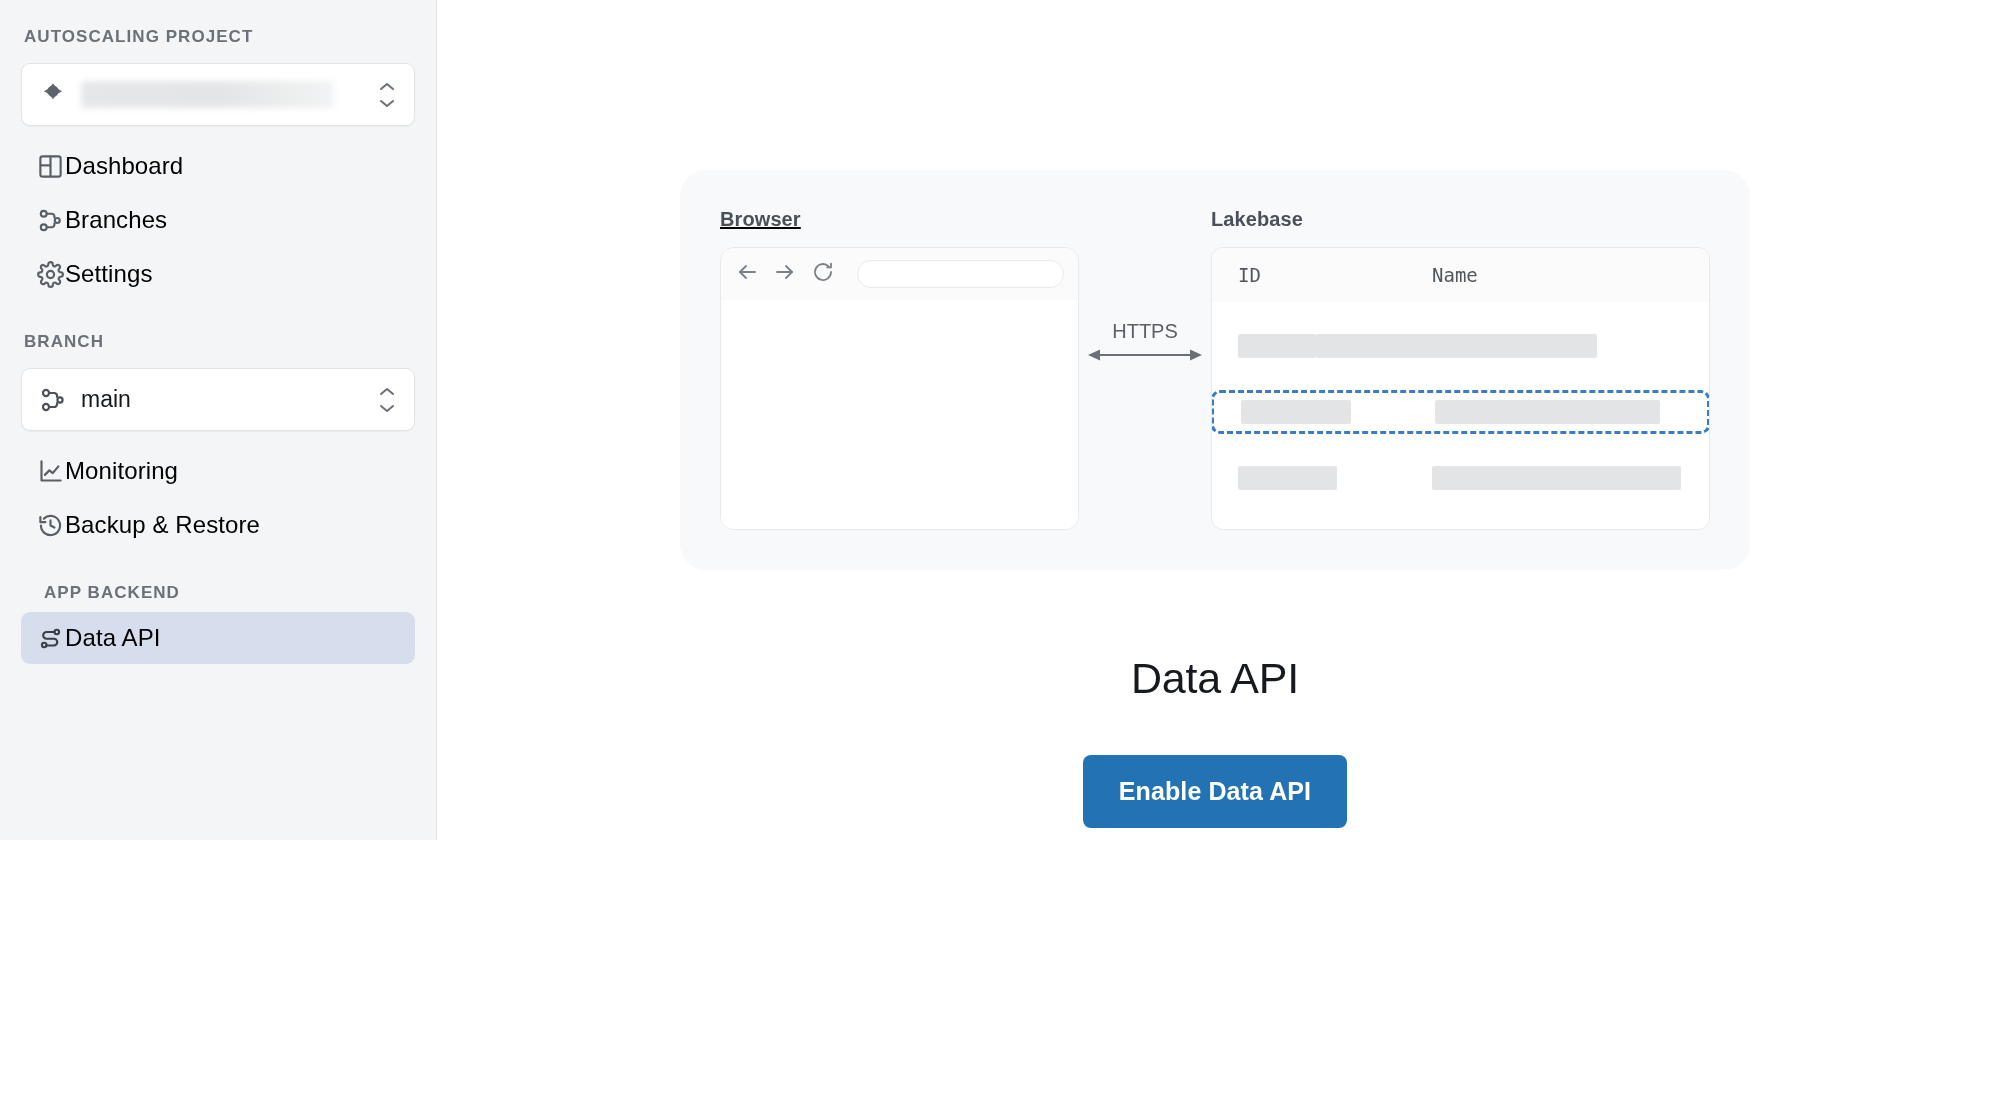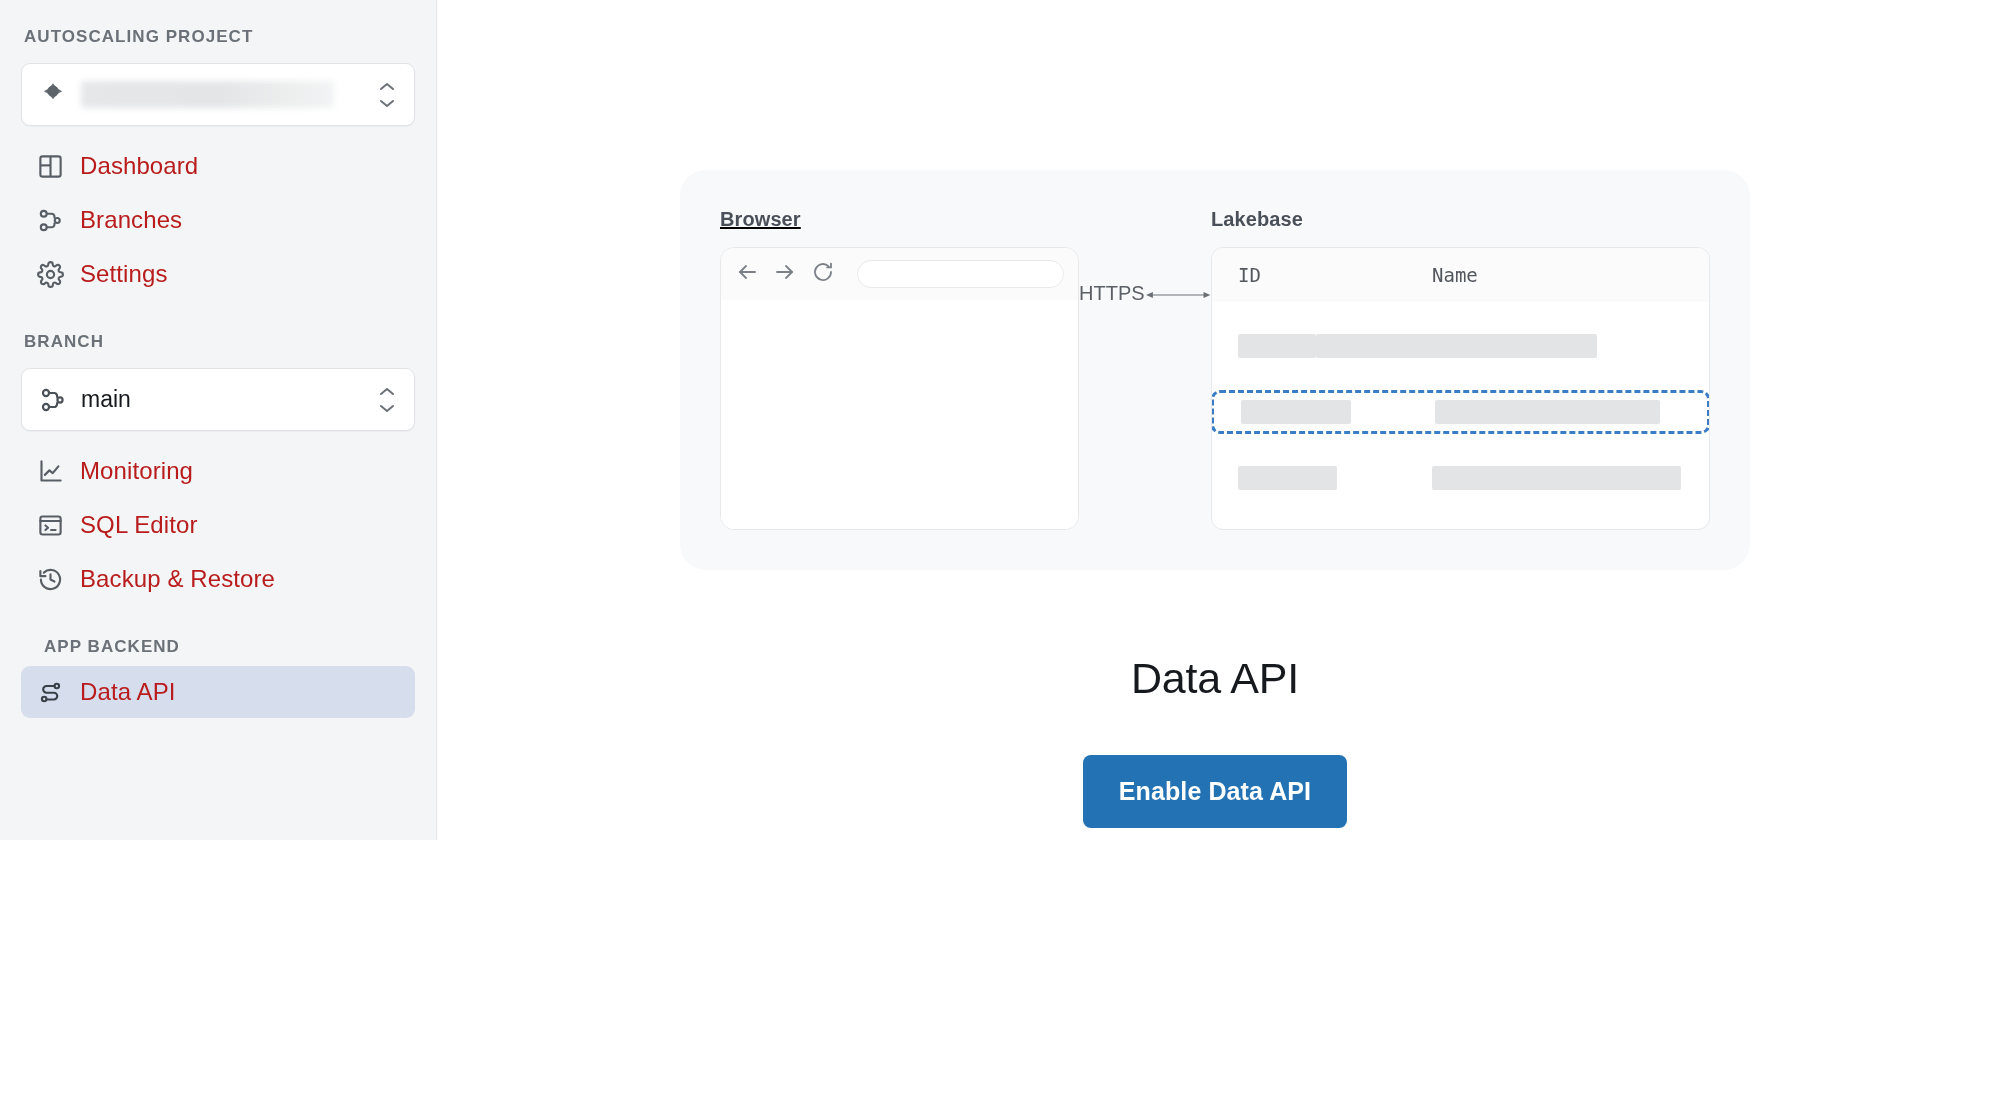--- a/index.html
+++ b/index.html
@@ -67,23 +67,23 @@
   .nav-item {
     height: 52px;
     display: flex;
     align-items: center;
     padding: 0 14px 0 14px;
     border-radius: 9px;
     margin-bottom: 2px;
   }
   .nav-item .nav-icon { width: 30px; flex: 0 0 30px; display:flex; align-items:center; justify-content:center; }
   .nav-item .nav-label {
-    margin-left: 15px;
+    margin-left: 0;
     font-size: 24px;
-    color: #b91c1c;
+    color: #000000;
     letter-spacing: .1px;
   }
   .nav-item.active { background: #d6dded; }
   .nav-group-2 { padding-top: 14px; }
   .nav-group-3 { padding-top: 9px; }
 
   
   .main {
     flex: 1 1 auto;
     height: 1096px;
@@ -135,22 +135,23 @@
     margin-left: 8px;
     border: 1px solid #e9eaec;
     border-radius: 15px;
     background: #ffffff;
   }
   .browser-body { height: 231px; background: #ffffff; }
 
   .connector {
     flex: 0 0 auto;
     width: 132px;
-    margin-top: 74px;
-    display: flex;
+    margin-top: 112px;
+    display: flex;
+    flex-direction: column;
     align-items: center;
   }
   .connector-label { font-size: 20px; color: #5b6067; margin-bottom: 2px; }
 
   .lake-col { flex: 1 1 auto; margin-left: 0; }
   .lake-frame {
     height: 283px;
     background: #ffffff;
     border: 1px solid #e6e8ea;
     border-radius: 12px;
@@ -307,31 +308,20 @@
 
     <nav class="nav nav-group-2">
       <div class="nav-item">
         <span class="nav-icon">
           <svg width="27" height="27" viewBox="0 0 24 24" fill="none" stroke="#585e66" stroke-width="1.9" stroke-linecap="round" stroke-linejoin="round">
             <polyline points="4,3 4,20 21,20"></polyline>
               <polyline points="7,15 11,11 14,13.5 19,7.5"></polyline>
           </svg>
         </span>
         <span class="nav-label">Monitoring</span>
-      </div>
-      <div class="nav-item">
-        <span class="nav-icon">
-          <svg width="27" height="27" viewBox="0 0 24 24" fill="none" stroke="#585e66" stroke-width="1.9" stroke-linecap="round" stroke-linejoin="round">
-            <rect x="3" y="4" width="18" height="16" rx="2"></rect>
-              <line x1="3" y1="8" x2="21" y2="8"></line>
-            <polyline points="7.5,12 9.8,14 7.5,16"></polyline>
-              <line x1="12.5" y1="16" x2="16.5" y2="16"></line>
-          </svg>
-        </span>
-        <span class="nav-label">SQL Editor</span>
       </div>
       <div class="nav-item">
         <span class="nav-icon">
           <svg width="27" height="27" viewBox="0 0 24 24" fill="none" stroke="#585e66" stroke-width="1.9" stroke-linecap="round" stroke-linejoin="round">
             <path d="M3.5 12a8.5 8.5 0 1 0 2.6-6.1"></path>
               <polyline points="3,4.5 3,9 7.5,9"></polyline>
             <polyline points="12,7.5 12,12 15.5,13.8"></polyline>
           </svg>
         </span>
         <span class="nav-label">Backup &amp; Restore</span>

